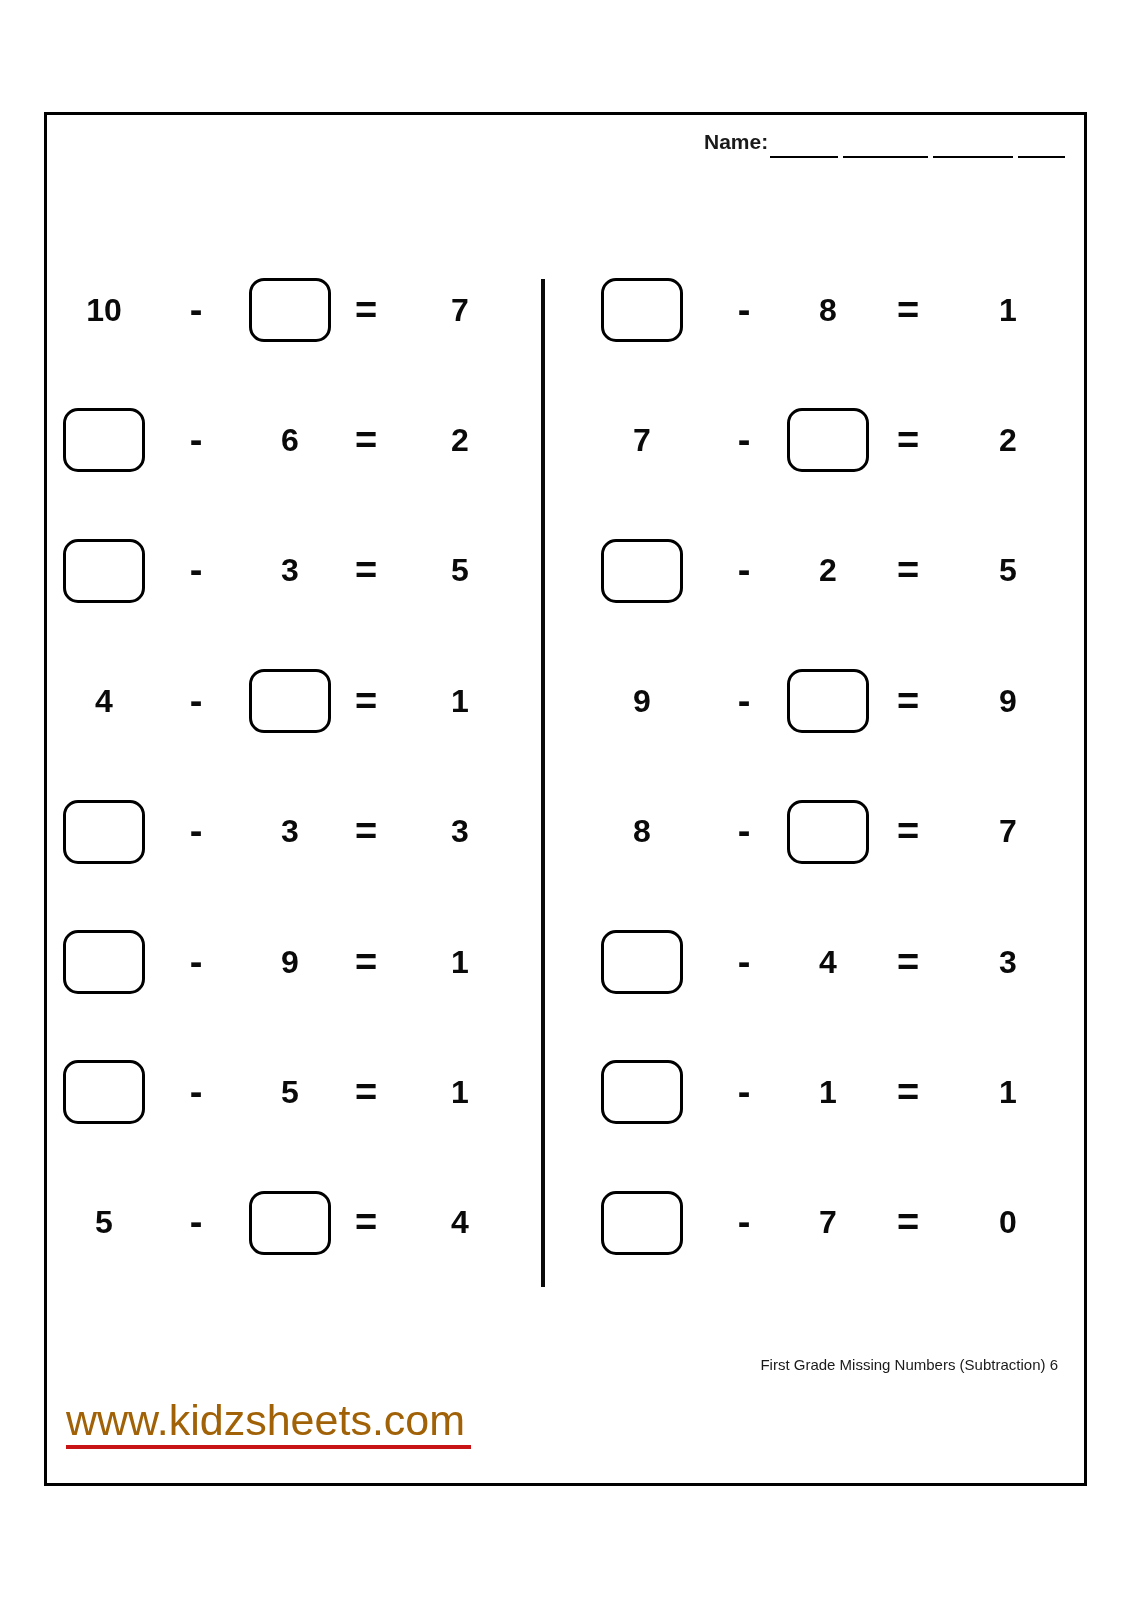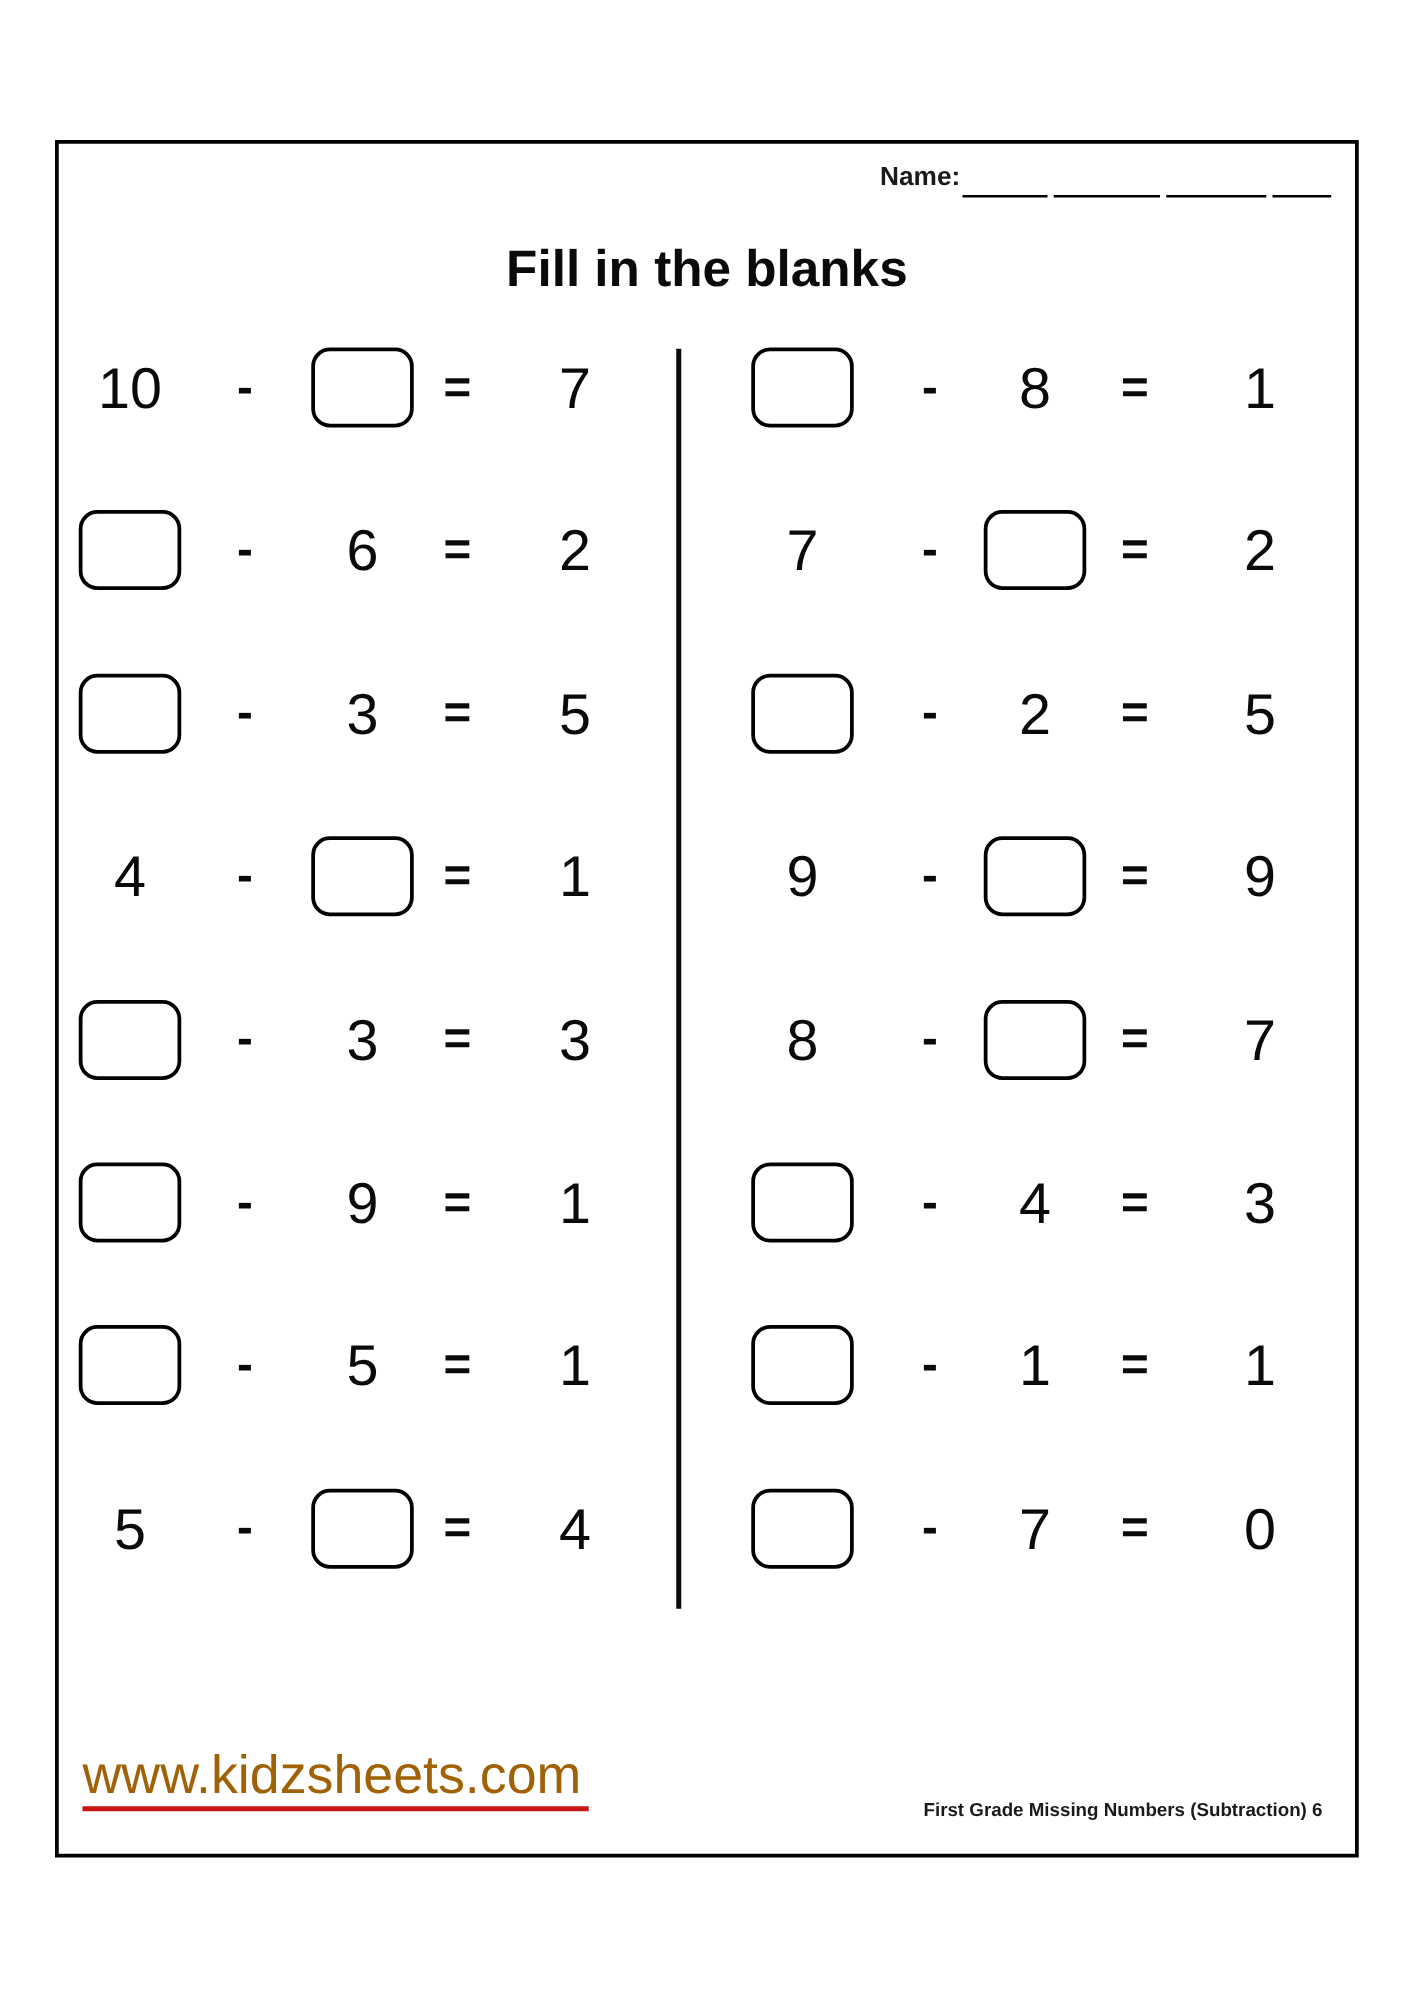--- a/index.html
+++ b/index.html
@@ -23,54 +23,53 @@
     position:absolute;left:44px;top:192px;width:1043px;margin:0;text-align:center;
     font-size:41px;font-weight:bold;color:#0a0a0a;letter-spacing:0px;
   }
   
   .divider{position:absolute;left:541px;top:279px;width:4px;height:1008px;background:#0a0a0a;}
   
   .prob-row{position:absolute;left:0;width:1131px;height:130px;}
   .cell{
     position:absolute;top:0;height:130px;display:flex;align-items:center;justify-content:center;
   }
-  .num{width:100px;font-size:46px;font-weight:normal;}
+  .num{width:100px;font-size:32px;font-weight:bold;}
   .op{width:40px;font-size:38px;font-weight:bold;}
   .half-left  .c1{left:54px}  .half-left  .c2{left:176px} .half-left  .c3{left:240px}
   .half-left  .c4{left:346px} .half-left  .c5{left:410px}
   .half-right .c1{left:592px} .half-right .c2{left:724px} .half-right .c3{left:778px}
   .half-right .c4{left:888px} .half-right .c5{left:958px}
   .box{
     display:block;width:82px;height:64px;border:3px solid #000;border-radius:15px;
     box-sizing:border-box;background:transparent;
   }
   
   .footer-link{
     position:absolute;left:66px;top:1398px;font-size:43px;font-weight:400;
     color:#a16207;border-bottom:4px solid #c81414;padding:0 6px 2px 0;line-height:1.05;
   }
   .footer-caption{
-    position:absolute;right:73px;top:1440px;font-size:15px;font-weight:700;color:#1a1a1a;
+    position:absolute;right:73px;top:1356px;font-size:15px;font-weight:400;color:#1a1a1a;
   }
 </style>
 </head>
 <body>
 
 <div class="canvas">
   <div class="border-box"></div>
 
   <span class="name-label">Name:</span>
   <span class="name-line">
     <i class="seg s1"></i>
       <i class="seg s2"></i>
       <i class="seg s3"></i>
       <i class="seg s4"></i>
   </span>
 
-  <h1 class="title">Fill in the blanks</h1>
 
   <div class="divider"></div>
 
   <div id="col-left">
       <div class="prob-row half-left" style="top: 245px;">
         <div class="cell c1 num">10</div>
         <div class="cell c2 op">-</div>
         <div class="cell c3 num">
           <span class="box"></span>
         </div>

